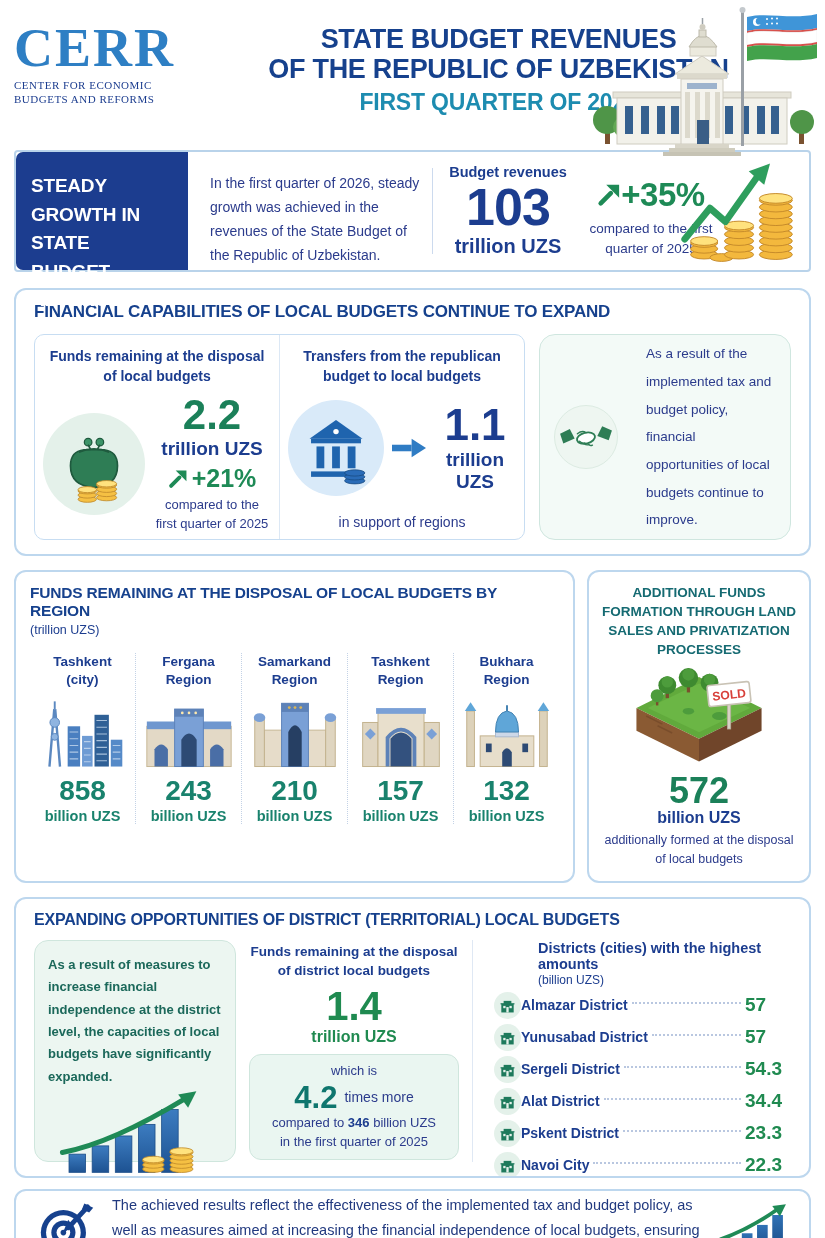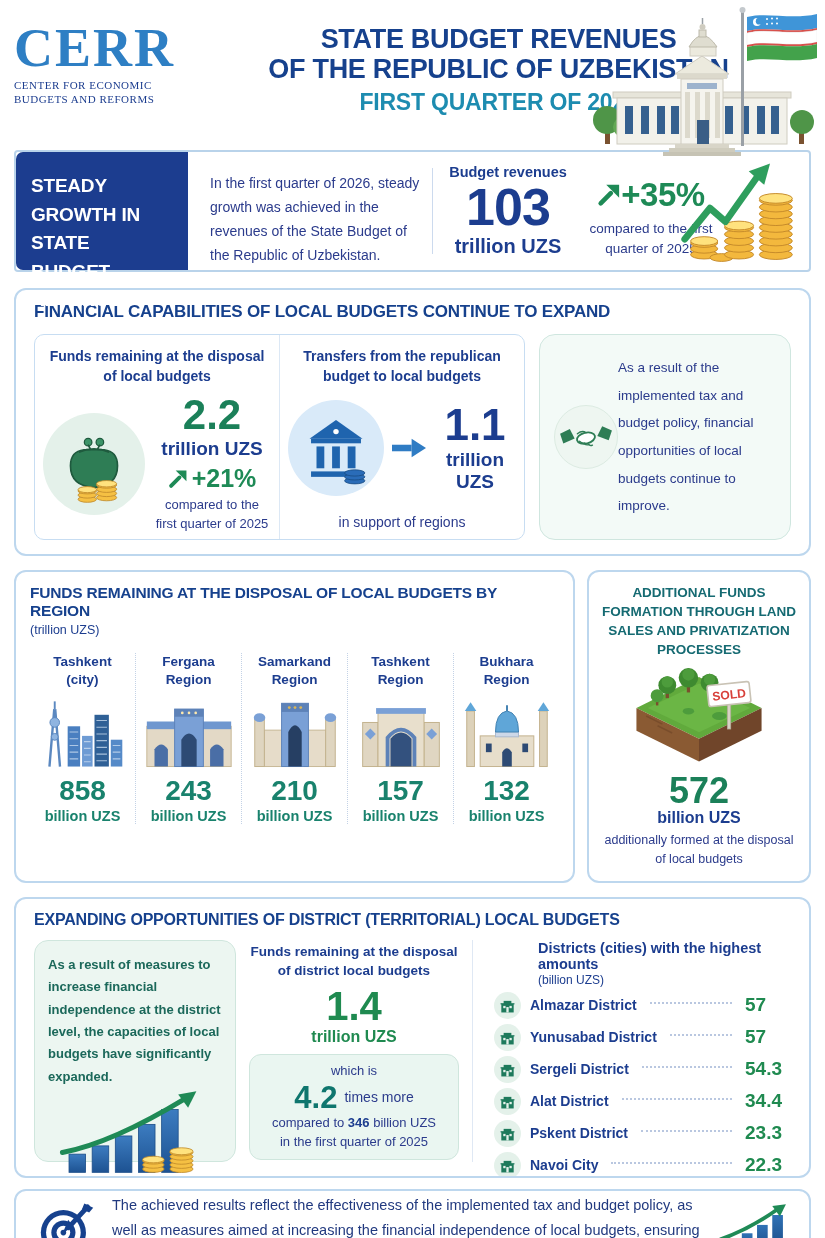--- a/index.html
+++ b/index.html
@@ -41,21 +41,21 @@
   .icon-circle{border-radius:50%;display:flex;align-items:center;justify-content:center;flex:none}
   .mint-circle{background:#e4f1ea}
   .blue-circle{background:#d9eaf9}
   .fin-nums{text-align:center}
   .big-green{font-size:42px;font-weight:800;color:#1b8059;line-height:1}
   .big-blue{font-size:44px;font-weight:800;color:#1c3d8f;line-height:1}
   .unit-blue{font-size:19px;font-weight:700;color:#1c3d8f;margin-top:2px}
   .growth2{display:flex;align-items:center;gap:4px;justify-content:center;margin-top:4px}
   .growth2 .pct{font-size:25px;font-weight:800;color:#1e8a56}
   .note{font-size:13px;color:#2b3b8c;text-align:center;line-height:1.45;margin-top:3px}
-  .fin-aside{width:252px;flex:none;background:#f3faf7;border:1.5px solid #cfe6df;border-radius:16px;padding:12px 14px;display:flex;align-items:center;gap:0;height:206px}
+  .fin-aside{width:252px;flex:none;background:#f3faf7;border:1.5px solid #cfe6df;border-radius:16px;padding:12px 14px;display:flex;align-items:center;gap:28px;height:206px}
   .aside-text{font-size:13.5px;color:#2b3b8c;line-height:2.05}
   
   .s3{display:flex;gap:12px;margin:14px 14px 0;align-items:stretch}
   .reg-card{flex:1;border:2px solid #bdd7ee;border-radius:12px;padding:12px 14px;background:#fff}
   .reg-title{font-size:15.5px;font-weight:800;color:#16418d;letter-spacing:-.2px}
   .reg-unit{font-size:12.5px;color:#1c3d8f;margin-top:3px}
   .reg-cols{display:flex;margin-top:16px}
   .reg-col{flex:1;text-align:center;padding:0 4px}
   .reg-col + .reg-col{border-left:1px dotted #c3d2e6}
   .reg-name{font-size:13.5px;font-weight:700;color:#1c3d8f;line-height:1.35;height:38px}
@@ -78,21 +78,21 @@
   .dist-funds-unit{font-size:16px;font-weight:700;color:#1f8a50;margin-top:1px}
   .cmp-box{margin-top:8px;background:#eaf6f1;border:1.5px solid #cfe6dd;border-radius:12px;padding:7px 8px;font-size:13px;color:#2b3b8c;line-height:1.45}
   .cmp-mid{display:flex;align-items:center;justify-content:center;gap:7px;margin:1px 0}
   .cmp-val{font-size:31px;font-weight:800;color:#0f766e;line-height:1}
   .cmp-suffix{font-size:14px}
   .cmp-num{font-weight:800;color:#1c3d8f}
   .dist-div{width:1px;background:#dfe8f4;flex:none}
   .dist-list{flex:1;padding-left:2px}
   .dist-list-title{font-size:14.5px;font-weight:800;color:#1c3d8f;padding-left:50px}
   .dist-list-unit{font-size:12px;color:#1c3d8f;padding-left:50px;margin-top:1px}
-  .dist-item{display:flex;align-items:center;gap:9px;margin-top:5px}
+  .dist-item{display:flex;align-items:center;margin-top:5px}
   .dist-icon{width:27px;height:27px;border-radius:50%;background:#e4f1ea;display:flex;align-items:center;justify-content:center;margin-left:6px;flex:none}
   .dist-name{font-size:14px;font-weight:700;color:#1c3d8f;white-space:nowrap}
   .dist-dots{flex:1;border-bottom:2px dotted #b9c7e0;margin:0 4px 4px}
   .dist-val{font-size:19px;font-weight:800;color:#1f8a50;width:46px}
   
   .footer{margin:11px 14px 0;border:2px solid #bdd7ee;border-radius:12px;height:84px;display:flex;align-items:center;gap:18px;padding:0 20px;background:#fff}
   .footer-text{flex:1;font-size:14.5px;color:#21397f;line-height:1.72;font-weight:500}
 </style>
 </head>
 <body>

